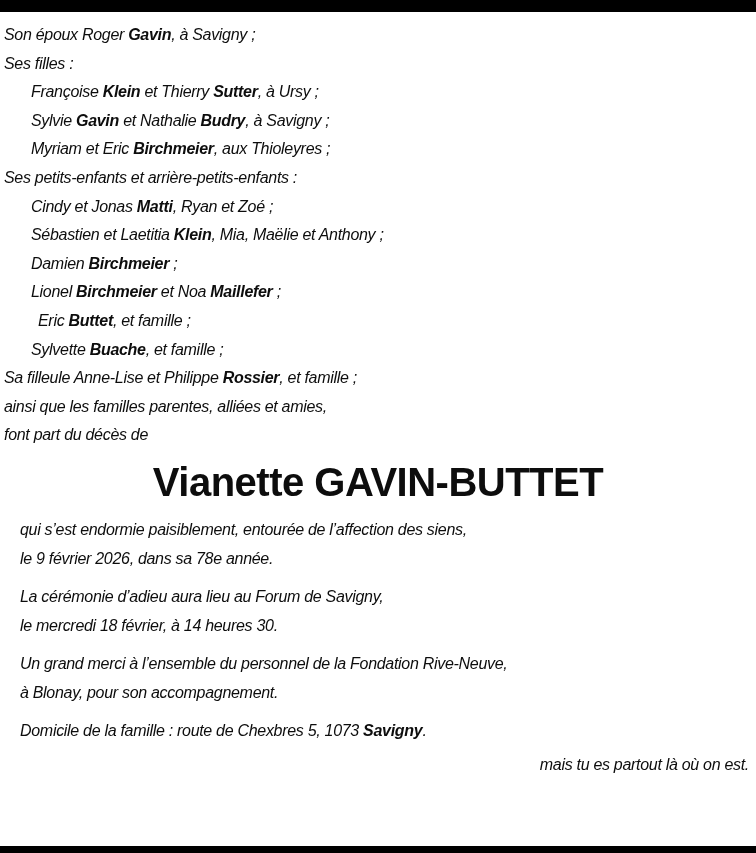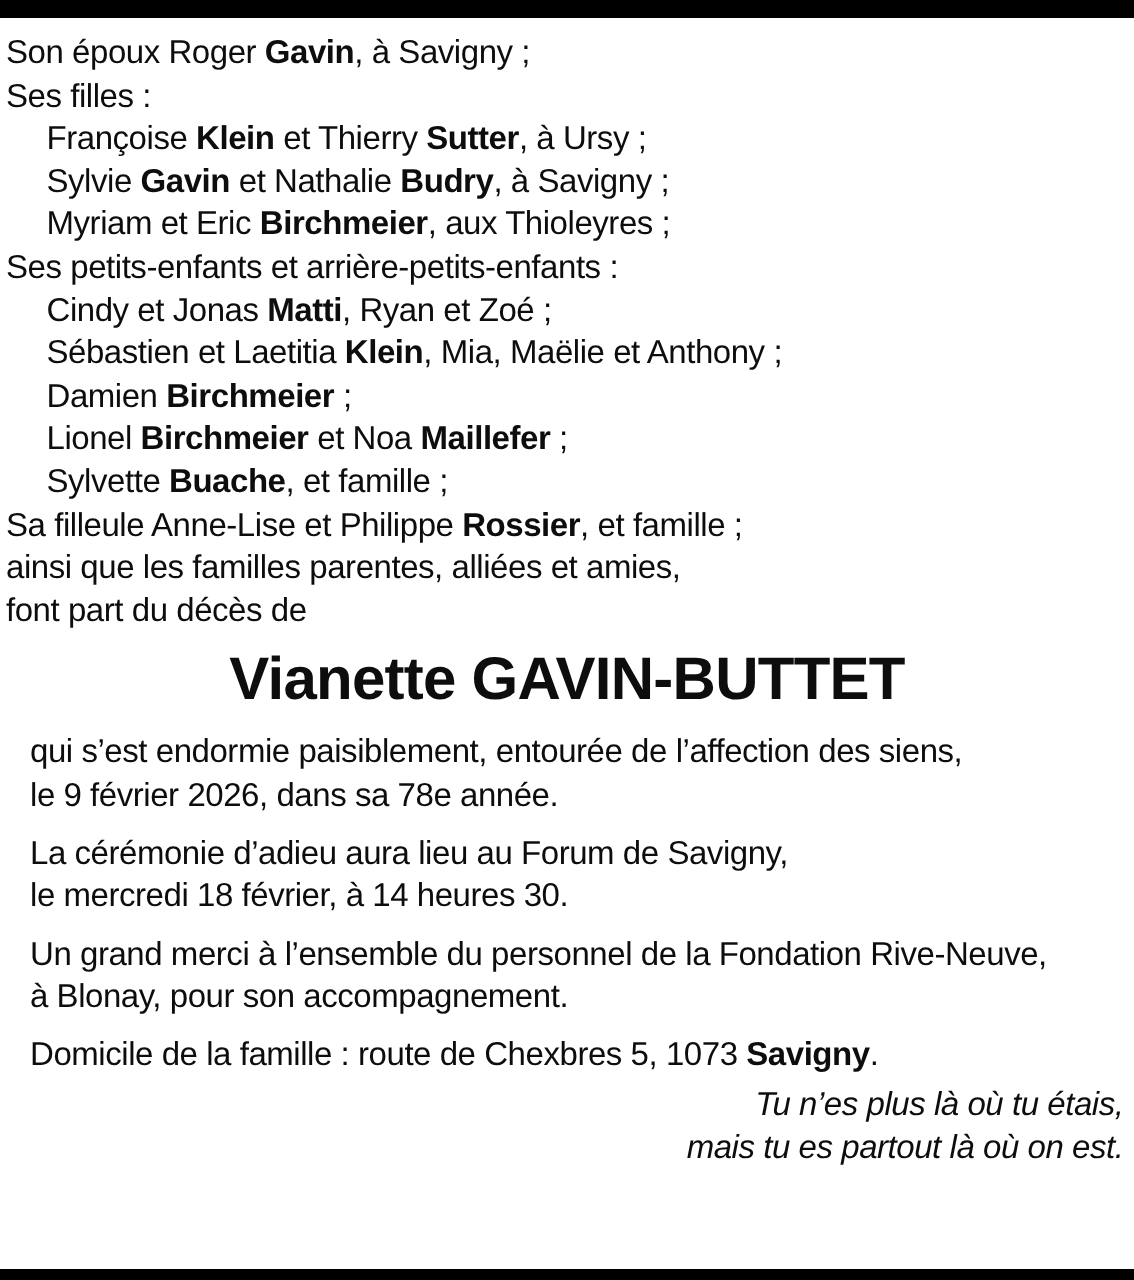--- a/index.html
+++ b/index.html
@@ -23,24 +23,25 @@
   .content {
     position: absolute;
     top: 12px;
     left: 0;
     right: 0;
     bottom: 7px;
     padding: 9px 4px 0 4px;
     box-sizing: border-box;
   }
   .line {
-    font-size: 22px;
+    font-size: 16px;
     line-height: 28.6px;
     letter-spacing: -0.3px;
     white-space: nowrap;
+    font-style: italic;
   }
   .indent-1 { padding-left: 27px; }
   .indent-2 { padding-left: 34px; }
   b { font-weight: 700; }
   .deceased {
     font-size: 40px;
     line-height: 50px;
     font-weight: 700;
     text-align: center;
     letter-spacing: -0.5px;
@@ -65,20 +66,21 @@
         <div class="line"><span>Son époux Roger </span><b>Gavin</b><span>, à Savigny ;</span></div>
         <div class="line"><span>Ses filles :</span></div>
         <div class="line indent-1"><span>Françoise </span><b>Klein</b><span> et Thierry </span><b>Sutter</b><span>, à Ursy ;</span></div>
         <div class="line indent-1"><span>Sylvie </span><b>Gavin</b><span> et Nathalie </span><b>Budry</b><span>, à Savigny ;</span></div>
         <div class="line indent-1"><span>Myriam et Eric </span><b>Birchmeier</b><span>, aux Thioleyres ;</span></div>
         <div class="line"><span>Ses petits-enfants et arrière-petits-enfants :</span></div>
         <div class="line indent-1"><span>Cindy et Jonas </span><b>Matti</b><span>, Ryan et Zoé ;</span></div>
         <div class="line indent-1"><span>Sébastien et Laetitia </span><b>Klein</b><span>, Mia, Maëlie et Anthony ;</span></div>
         <div class="line indent-1"><span>Damien </span><b>Birchmeier</b><span> ;</span></div>
         <div class="line indent-1"><span>Lionel </span><b>Birchmeier</b><span> et Noa </span><b>Maillefer</b><span> ;</span></div>
+        <div class="line indent-2"><span>Eric </span><b>Buttet</b><span>, et famille ;</span></div>
         <div class="line indent-1"><span>Sylvette </span><b>Buache</b><span>, et famille ;</span></div>
         <div class="line"><span>Sa filleule Anne-Lise et Philippe </span><b>Rossier</b><span>, et famille ;</span></div>
         <div class="line"><span>ainsi que les familles parentes, alliées et amies,</span></div>
         <div class="line"><span>font part du décès de</span></div>
       </section>
     <h1 class="deceased">Vianette GAVIN-BUTTET</h1>
     <section class="paragraphs">
         <div class="para">
           <div class="line"><span>qui s’est endormie paisiblement, entourée de l’affection des siens,</span></div>
           <div class="line"><span>le 9 février 2026, dans sa 78e année.</span></div>
@@ -89,18 +91,17 @@
         </div>
         <div class="para">
           <div class="line"><span>Un grand merci à l’ensemble du personnel de la Fondation Rive-Neuve,</span></div>
           <div class="line"><span>à Blonay, pour son accompagnement.</span></div>
         </div>
         <div class="para">
           <div class="line"><span>Domicile de la famille : route de Chexbres 5, 1073 </span><b>Savigny</b><span>.</span></div>
         </div>
       </section>
     <div class="quote">
-        <div class="line"><span>Tu n’es plus là où tu étais,</span></div>
         <div class="line"><span>mais tu es partout là où on est.</span></div>
       </div>
   </main>
   <div class="bar bottom"></div>
 </div>
 
 </body></html>

